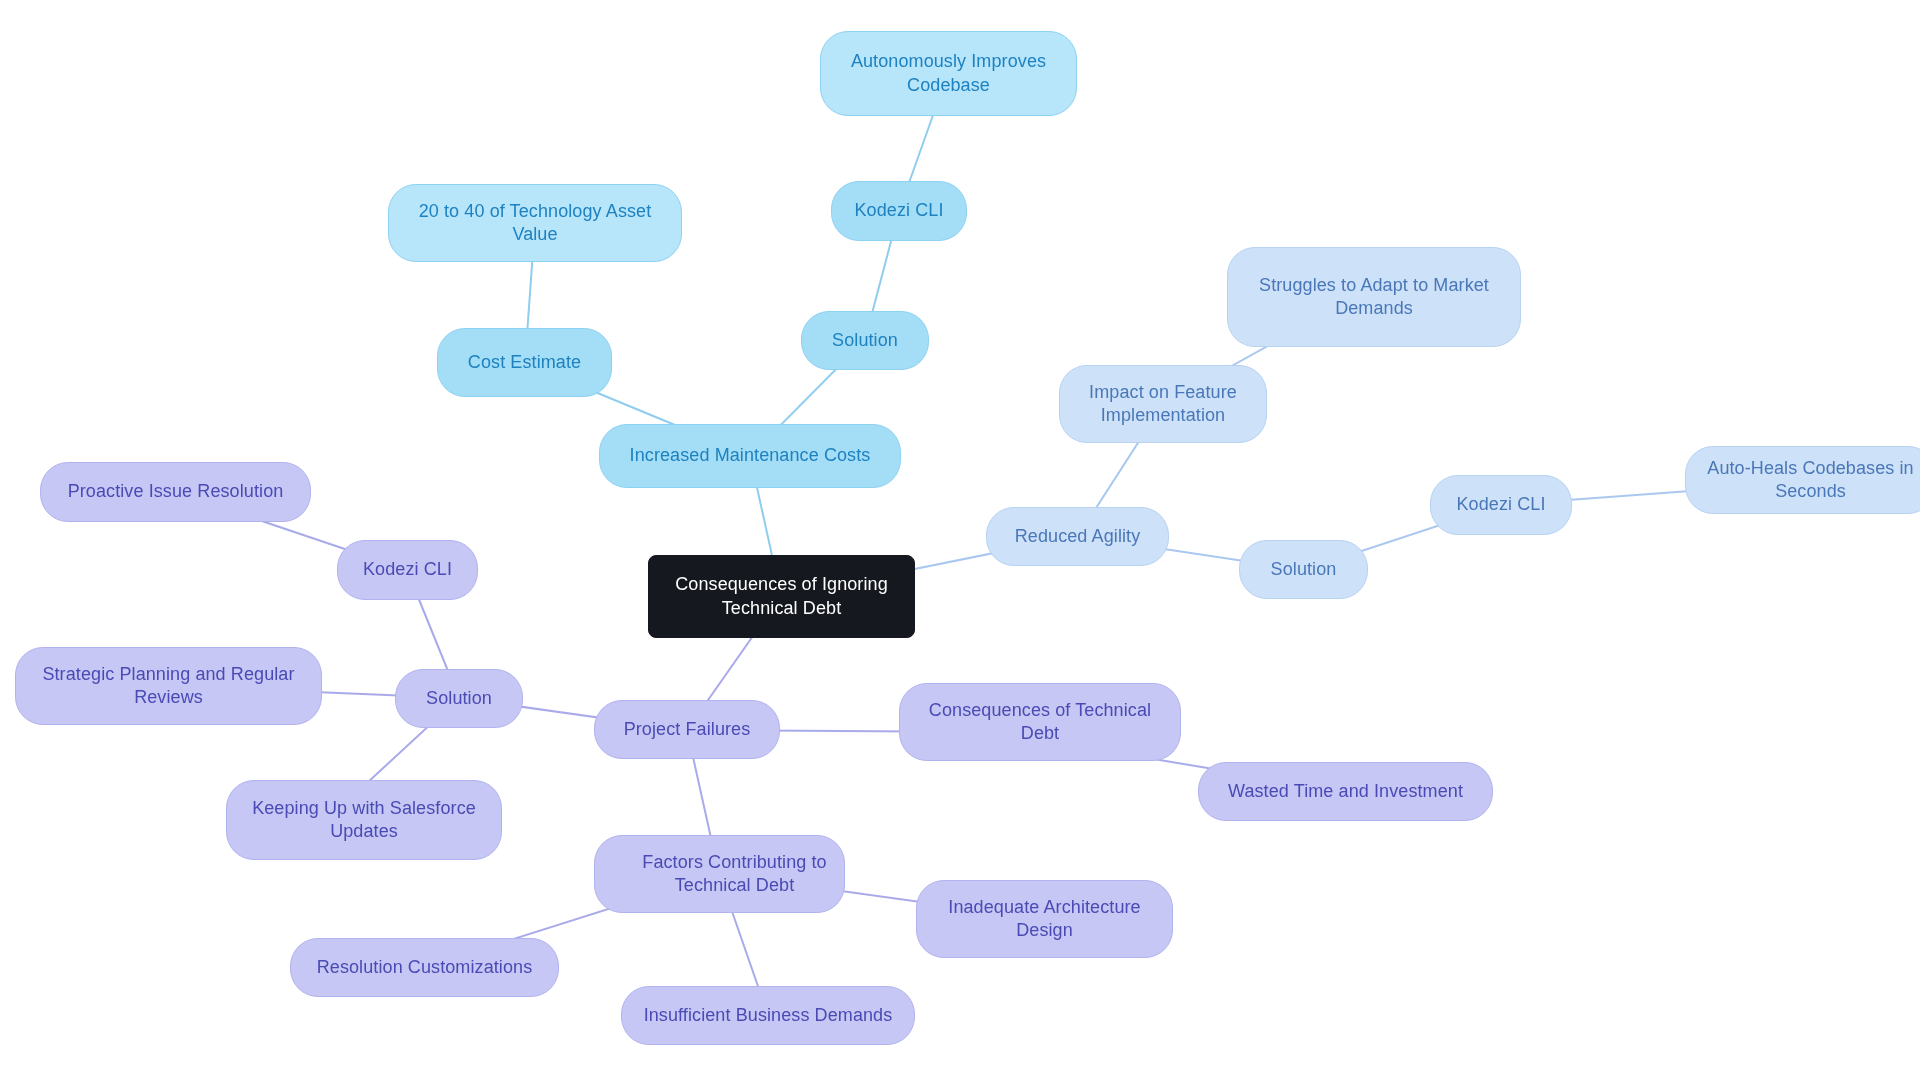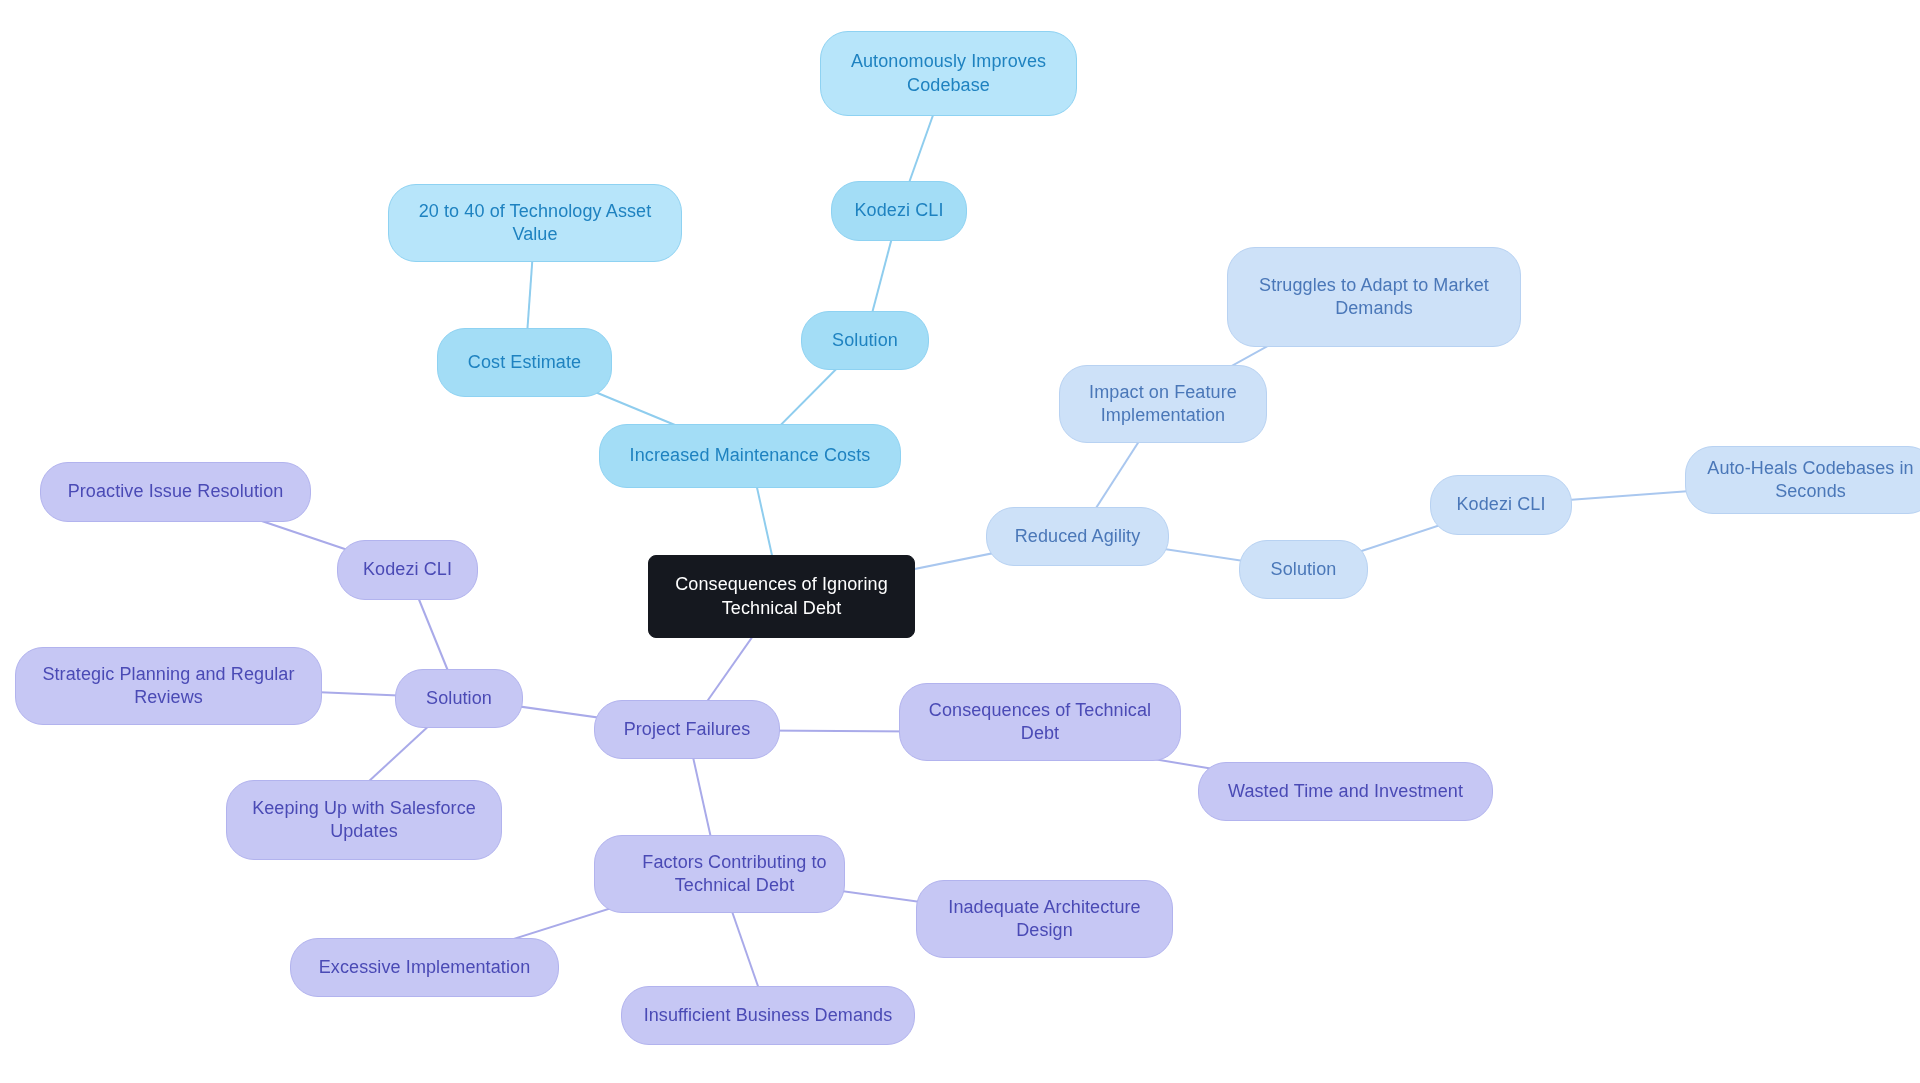--- a/index.html
+++ b/index.html
@@ -112,18 +112,18 @@
   <div class="node f" style="left:40px;  top:462px; width:271px; height:60px;">Proactive Issue Resolution</div>
   <div class="node f" style="left:337px; top:540px; width:141px; height:60px;">Kodezi CLI</div>
   <div class="node f" style="left:15px;  top:647px; width:307px; height:78px;">Strategic Planning and Regular Reviews</div>
   <div class="node f" style="left:395px; top:669px; width:128px; height:59px;">Solution</div>
   <div class="node f" style="left:594px; top:700px; width:186px; height:59px;">Project Failures</div>
   <div class="node f" style="left:851px; top:683px; width:282px; height:78px;margin-left:48px;">Consequences of Technical Debt</div>
   <div class="node f" style="left:1198px; top:762px; width:295px; height:59px;">Wasted Time and Investment</div>
   <div class="node f" style="left:190px; top:780px; width:276px; height:80px;margin-left:36px;">Keeping Up with Salesforce Updates</div>
   <div class="node f" style="left:594px; top:835px; width:251px; height:78px;padding-left:44px;">Factors Contributing to Technical Debt</div>
   <div class="node f" style="left:916px; top:880px; width:257px; height:78px;">Inadequate Architecture Design</div>
-  <div class="node f" style="left:290px; top:938px; width:269px; height:59px;">Excessive Implementation</div>
+  <div class="node f" style="left:290px; top:938px; width:269px; height:59px;">Resolution Customizations</div>
   <div class="node f" style="left:621px; top:986px; width:294px; height:59px;">Insufficient Business Demands</div>
 
   <div class="node central" style="left:648px; top:555px; width:267px; height:83px;">Consequences of Ignoring Technical Debt</div>
 
 </div>
 
 </body></html>

